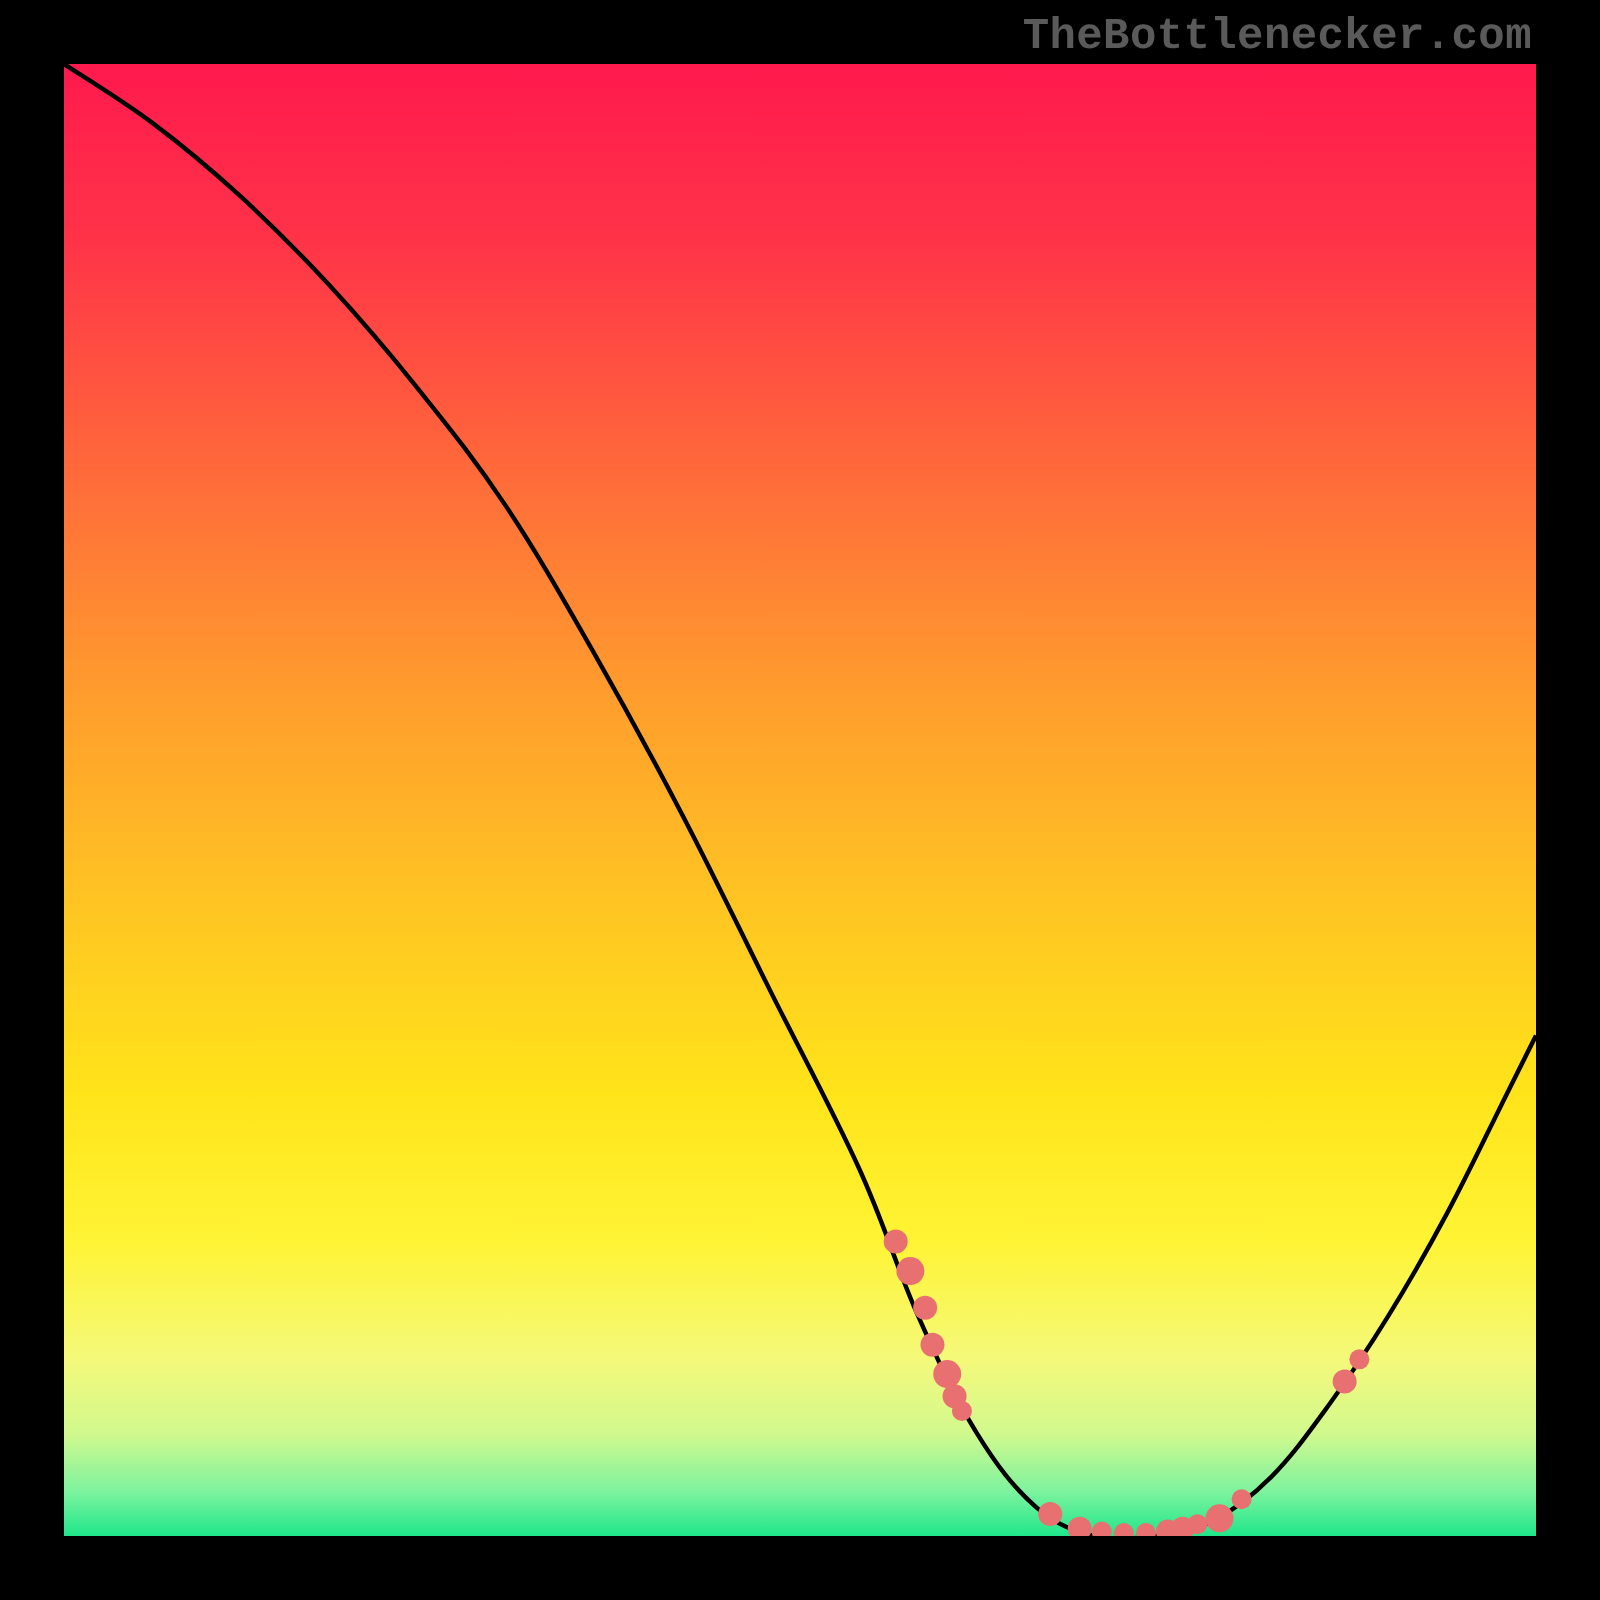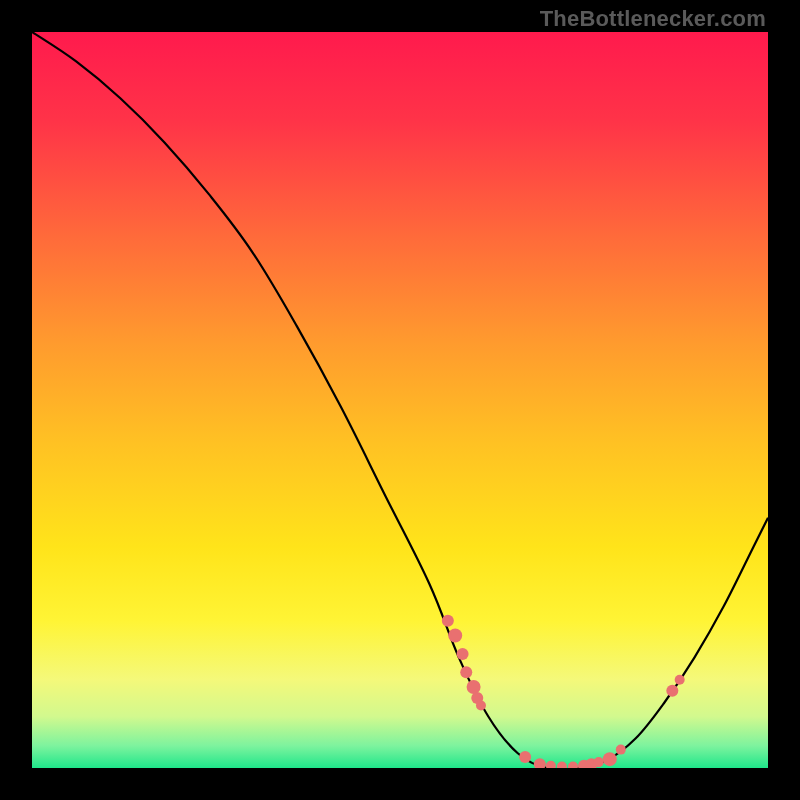--- a/index.html
+++ b/index.html
@@ -3,21 +3,21 @@
 <meta charset="utf-8">
 <style>
   * { margin: 0; padding: 0; box-sizing: border-box; }
   html, body { width: 800px; height: 800px; background: #000; overflow: hidden; }
   .wrap { position: relative; width: 800px; height: 800px; background: #000; }
   .plot { position: absolute; left: 32px; top: 32px; width: 736px; height: 736px; }
   .attribution {
     position: absolute;
     top: 6px;
     right: 34px;
-    font-family: Liberation Sans, sans-serif;
+    font-family: Liberation Mono, monospace;
     font-size: 22px;
     font-weight: bold;
     color: #5a5a5a;
     letter-spacing: 0.2px;
   }
   svg { display: block; }
 </style>
 </head>
 <body>
 

